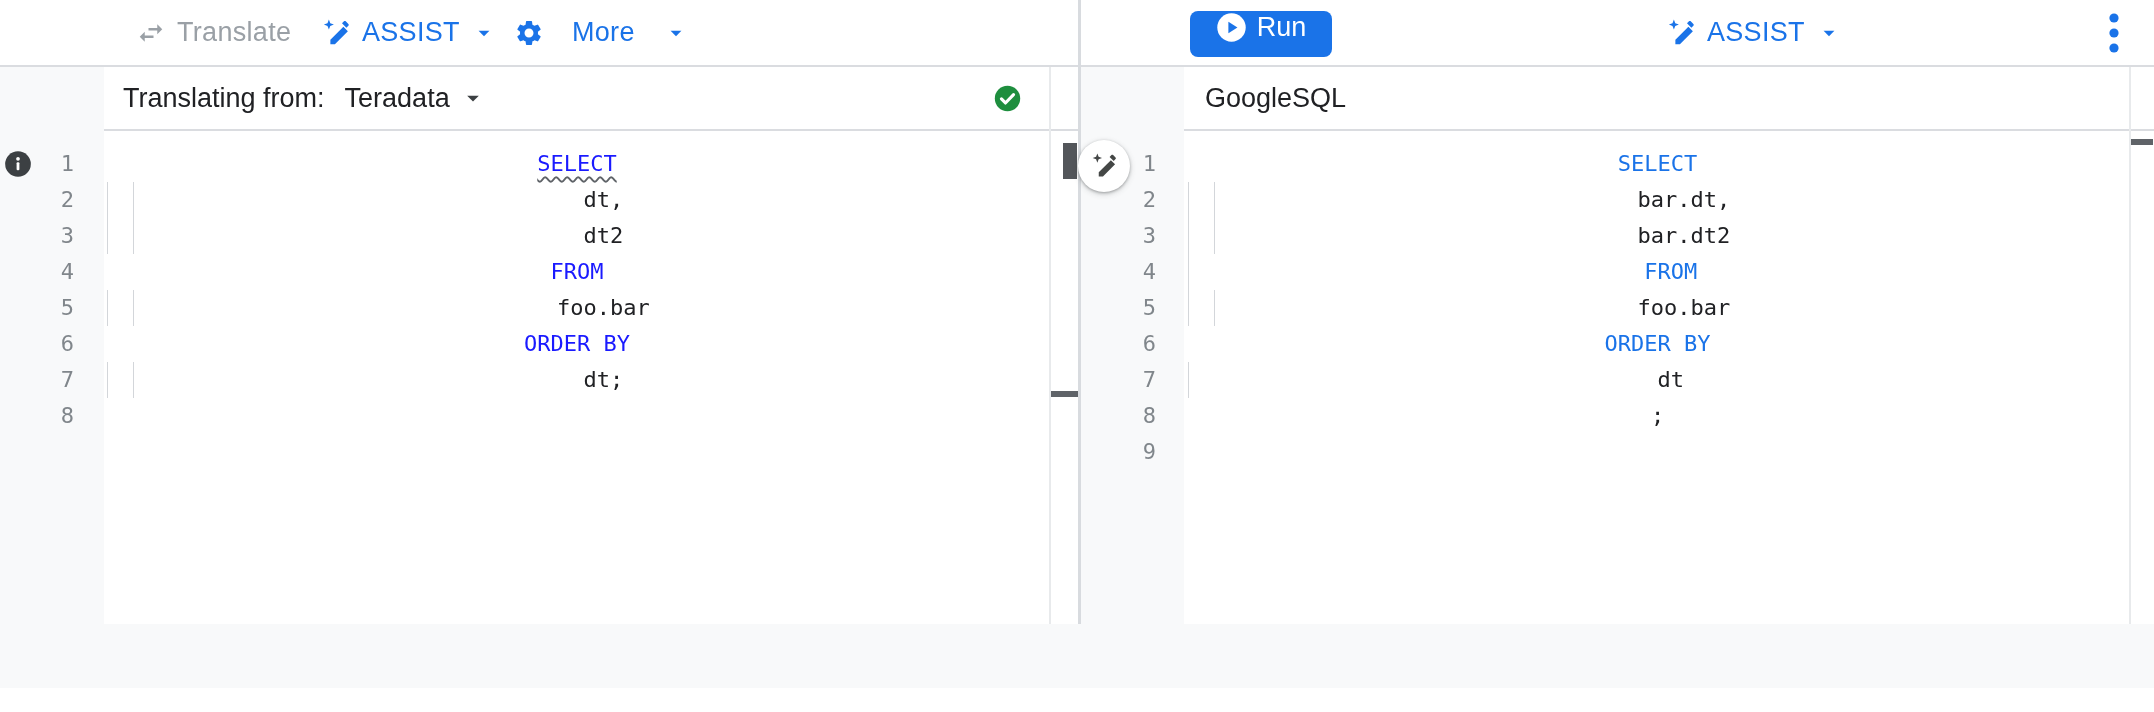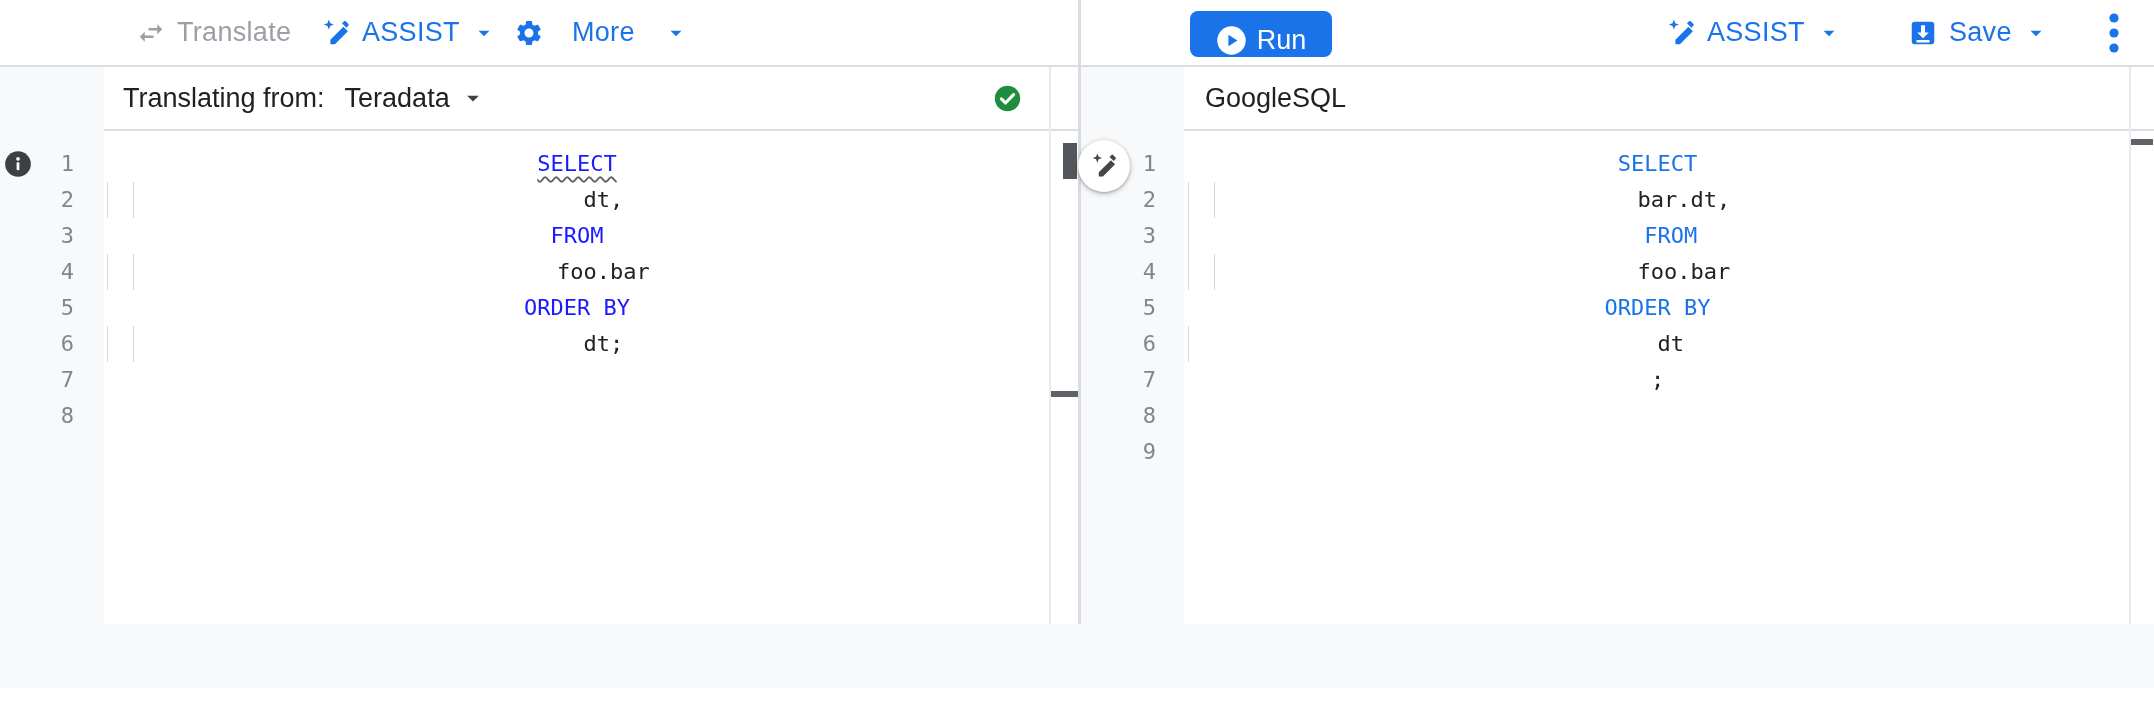--- a/index.html
+++ b/index.html
@@ -9,21 +9,21 @@
   .toolbar{position:absolute;left:0;top:0;width:2154px;height:65px;background:#fff;
            border-bottom:2px solid #dadce0;}
   .tb-item{position:absolute;top:0;height:65px;display:flex;align-items:center;gap:11px;
            font-size:27px;font-weight:500;letter-spacing:.3px;cursor:pointer;background:none;border:none;padding:0;}
   .blue{color:var(--accent);}
   .disabled{color:var(--disabled);}
   .icon{display:inline-flex;align-items:center;justify-content:center;}
   .caret svg{display:block;}
   
   .run-btn{position:absolute;left:1190px;top:11px;width:142px;height:46px;border:none;cursor:pointer;
-           border-radius:8px;background:var(--accent);color:#fff;display:flex;align-items:flex-end;
+           border-radius:8px;background:var(--accent);color:#fff;display:flex;align-items:flex-start;
            justify-content:center;gap:10px;font-size:27px;font-weight:500;font-family:inherit;}
   .kebab{position:absolute;left:2100px;top:9px;width:28px;height:48px;display:flex;align-items:center;justify-content:center;cursor:pointer;background:none;border:none;}
   
   .divider{position:absolute;left:1078px;top:0;width:3px;height:624px;background:#d8dbdf;}
   .gutter{position:absolute;top:67px;height:557px;background:#f8f9fa;}
   .gutter.src{left:0;width:104px;}
   .gutter.tgt{left:1081px;width:103px;}
   .pane-header{position:absolute;top:67px;height:64px;background:#fff;border-bottom:2px solid #dadce0;
                display:flex;align-items:center;font-size:27px;color:#202124;}
   .pane-header.src{left:104px;width:974px;padding-left:19px;box-sizing:border-box;}
@@ -125,35 +125,20 @@
           </svg>
       </span>
       <span>ASSIST</span>
       <span class="caret">
         <svg width="26" height="26" viewBox="0 0 24 24" fill="currentColor">
             <path d="M7 10l5 5 5-5z"></path>
           </svg>
       </span>
     </button>
 
-    <button class="tb-item blue" style="left:1908px;">
-      <span class="icon">
-        <svg width="30" height="30" viewBox="0 0 24 24">
-            <rect x="3" y="3" width="18" height="18" rx="2.5" fill="currentColor"></rect>
-            <path d="M12 16.2l-4.6-4.7h3V5.8h3.2v5.7h3z" fill="#fff"></path>
-            <rect x="6.8" y="17.6" width="10.4" height="2" fill="#fff"></rect>
-          </svg>
-      </span>
-      <span>Save</span>
-      <span class="caret">
-        <svg width="26" height="26" viewBox="0 0 24 24" fill="currentColor">
-            <path d="M7 10l5 5 5-5z"></path>
-          </svg>
-      </span>
-    </button>
 
     <button class="kebab blue">
       <span class="icon">
         <svg width="28" height="48" viewBox="0 0 14 24" fill="currentColor">
             <circle cx="7" cy="4.5" r="2.3"></circle>
             <circle cx="7" cy="12" r="2.3"></circle>
             <circle cx="7" cy="19.5" r="2.3"></circle>
           </svg>
       </span>
     </button>
@@ -199,20 +184,21 @@
       <div class="ln">3</div>
       <div class="ln">4</div>
       <div class="ln">5</div>
       <div class="ln">6</div>
       <div class="ln">7</div>
       <div class="ln">8</div>
     </div>
   <div class="codecol src" id="code-src">
       <div class="code-line"><span class="tok-kw squiggle">SELECT</span></div>
       <div class="code-line"><span class="guide" style="left: 0ch;"></span><span class="guide" style="left: 2ch;"></span><span class="tok-p">    dt,</span></div>
+      <div class="code-line"><span class="guide" style="left: 0ch;"></span><span class="guide" style="left: 2ch;"></span><span class="tok-p">    dt2</span></div>
       <div class="code-line"><span class="tok-kw">FROM</span></div>
       <div class="code-line"><span class="guide" style="left: 0ch;"></span><span class="guide" style="left: 2ch;"></span><span class="tok-p">    foo.bar</span></div>
       <div class="code-line"><span class="tok-kw">ORDER BY</span></div>
       <div class="code-line"><span class="guide" style="left: 0ch;"></span><span class="guide" style="left: 2ch;"></span><span class="tok-p">    dt;</span></div>
       <div class="code-line"></div>
     </div>
 
   <div class="nums tgt" id="nums-tgt">
       <div class="ln">1</div>
       <div class="ln">2</div>
@@ -220,20 +206,21 @@
       <div class="ln">4</div>
       <div class="ln">5</div>
       <div class="ln">6</div>
       <div class="ln">7</div>
       <div class="ln">8</div>
       <div class="ln">9</div>
     </div>
   <div class="codecol tgt" id="code-tgt">
       <div class="code-line"><span class="tok-kw">SELECT</span></div>
       <div class="code-line"><span class="guide" style="left: 0ch;"></span><span class="guide" style="left: 2ch;"></span><span class="tok-p">    bar.dt,</span></div>
+      <div class="code-line"><span class="guide" style="left: 0ch;"></span><span class="guide" style="left: 2ch;"></span><span class="tok-p">    bar.dt2</span></div>
       <div class="code-line"><span class="guide" style="left: 0ch;"></span><span class="tok-p">  </span><span class="tok-kw">FROM</span></div>
       <div class="code-line"><span class="guide" style="left: 0ch;"></span><span class="guide" style="left: 2ch;"></span><span class="tok-p">    foo.bar</span></div>
       <div class="code-line"><span class="tok-kw">ORDER BY</span></div>
       <div class="code-line"><span class="guide" style="left: 0ch;"></span><span class="tok-p">  dt</span></div>
       <div class="code-line"><span class="tok-p">;</span></div>
       <div class="code-line"></div>
     </div>
 
   <div class="track-line" style="left:1049px;"></div>
   <div class="track-line" style="left:2129px;"></div>

